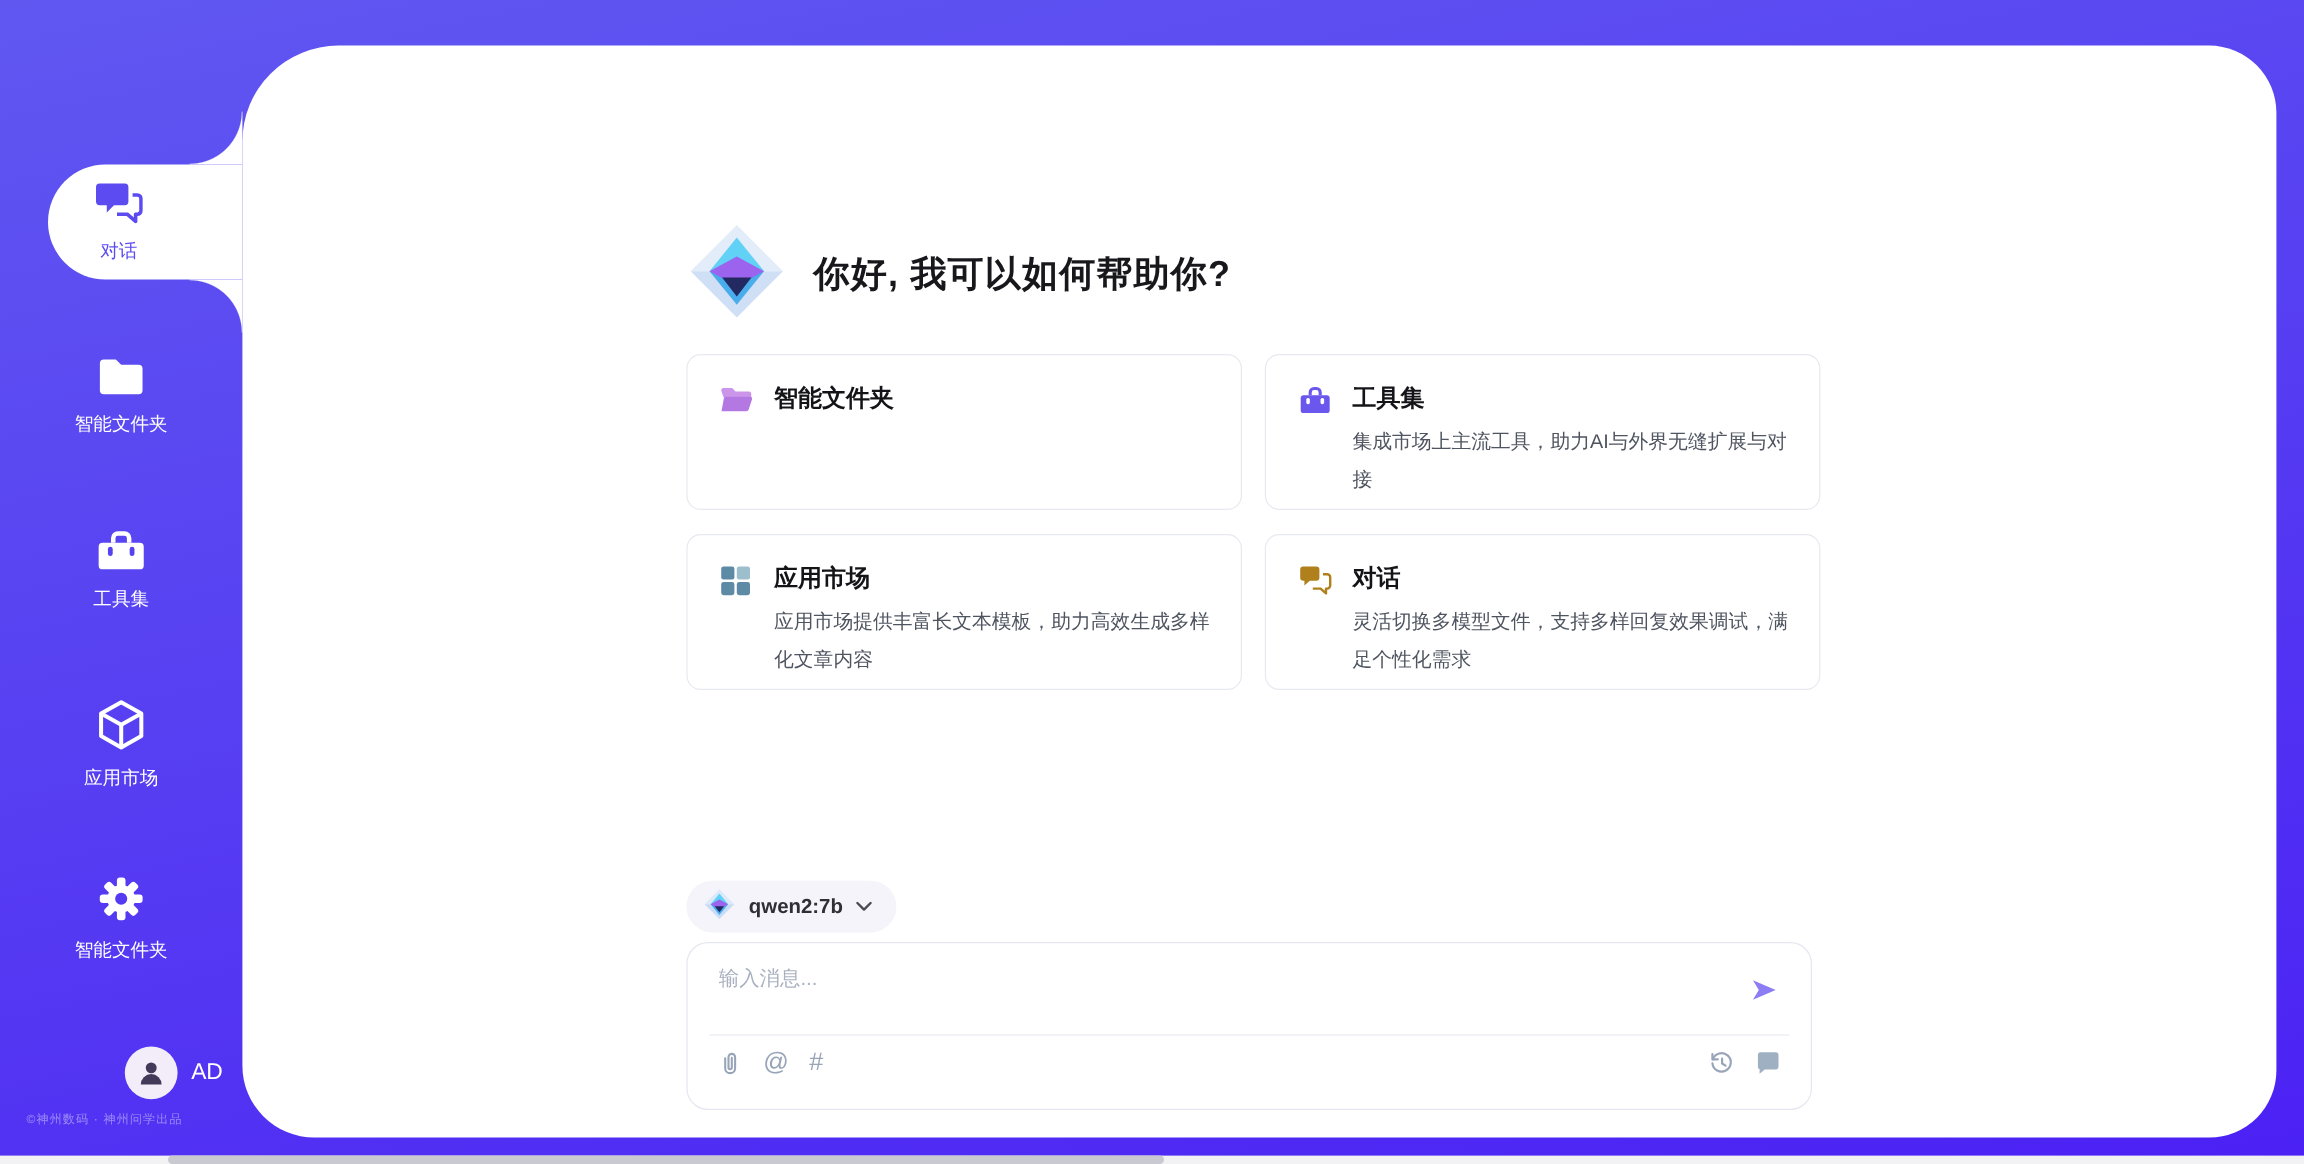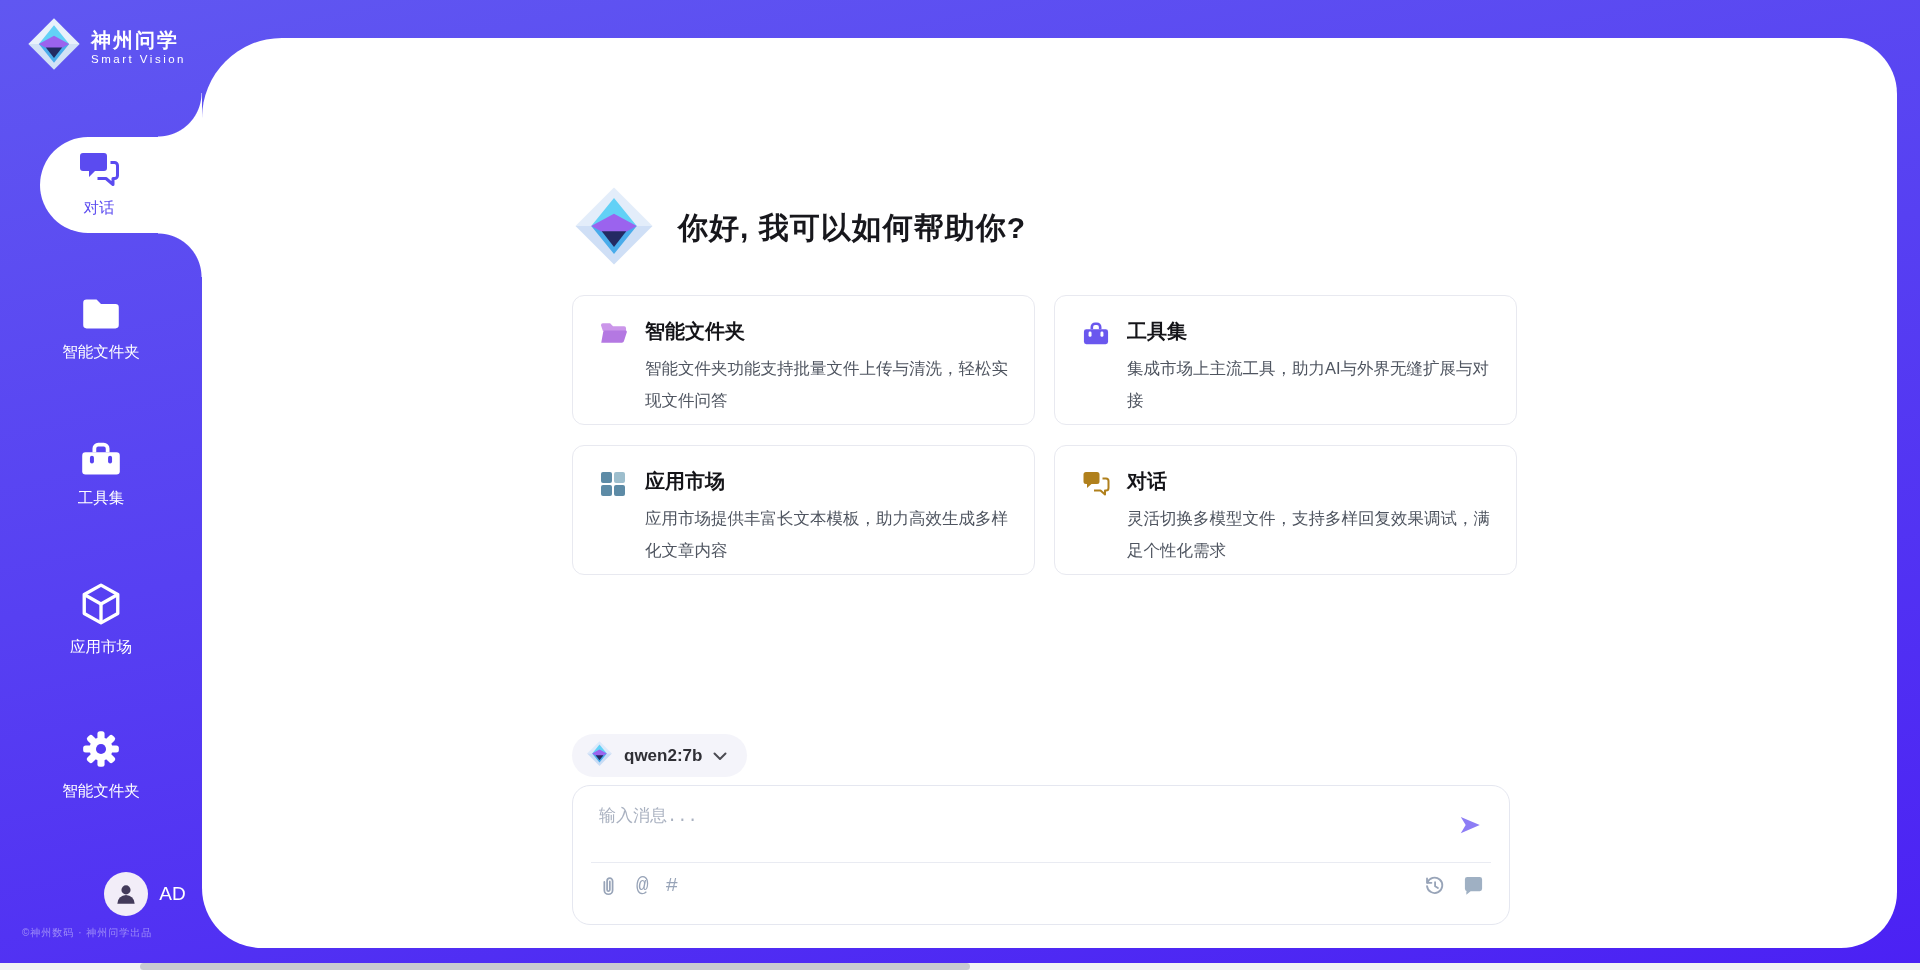--- a/index.html
+++ b/index.html
@@ -51,21 +51,21 @@
   .card-title { position:absolute; left:72px; top:22px; font-size:20px; font-weight:bold; color:#141418; }
   .card-desc { position:absolute; left:72px; top:56px; right:26px;
                font-size:16.5px; line-height:32px; color:#4f5560; }
 
   .model-pill { position:absolute; top:696px; left:0; height:43px; padding:0 20px 0 14px;
                 display:inline-flex; align-items:center; gap:11px;
                 background:#f4f4fa; border-radius:22px; cursor:pointer;font-weight:bold; }
   .model-name { font-size:17px; color:#2f2f35; }
 
   .composer { position:absolute; top:747px; left:0; width:938px; height:140px;
-              background:#fff; border:1px solid #e5e7f0; border-radius:18px;font-family:Liberation Mono, monospace; }
+              background:#fff; border:1px solid #e5e7f0; border-radius:18px; }
   .composer textarea { position:absolute; left:26px; top:18px; width:840px; height:50px;
               border:none; outline:none; resize:none; background:transparent;
               font-family:inherit; font-size:17px; color:#333; }
   .composer textarea::placeholder { color:#a9b1c0; }
   .composer-divider { position:absolute; left:18px; right:18px; top:76px; height:1px; background:#e9ebf2; }
   .tool-row-left { position:absolute; left:24px; top:88px; display:flex; align-items:center; gap:17px; }
   .tool-row-right { position:absolute; right:24px; top:88px; display:flex; align-items:center; gap:16px; }
   .tool-glyph { font-size:21px; color:#98a4b8; line-height:24px; cursor:pointer; }
   .icon-btn { cursor:pointer; display:flex; }
   .send-btn { position:absolute; right:26px; top:26px; cursor:pointer; }
@@ -74,36 +74,20 @@
   .page-scrollbar .thumb { position:absolute; left:140px; top:0; width:830px; height:7px;
                            background:#c9cad1; border-radius:4px; }
 </style>
 </head>
 <body>
 
 <div class="app">
 
   <aside class="sidebar">
 
-    <div class="brand">
-      <span>
-        <svg width="56" height="56" viewBox="0 0 48 48">
-          <path d="M24 2 46 24 24 24 2 24Z" fill="#e8f1fb"></path>
-          <path d="M2 24 46 24 24 46Z" fill="#d2e2f6"></path>
-          <path d="M24 8 37 24 11 24Z" fill="#62d1f6"></path>
-          <path d="M11 24 37 24 24 40Z" fill="#49aceb"></path>
-          <path d="M11 24 24 17 37 24 24 31Z" fill="#9b63ee"></path>
-          <path d="M17 27 31 27 24 36Z" fill="#232a62"></path>
-        </svg>
-      </span>
-      <span>
-        <div class="brand-cn">神州问学</div>
-        <div class="brand-en">Smart Vision</div>
-      </span>
-    </div>
 
     <div class="nav-item active ni-0">
       <span>
         <svg width="40" height="36" viewBox="0 0 40 36">
           <path fill="#5b4bf0" d="M4 2h21a3 3 0 0 1 3 3v12a3 3 0 0 1-3 3h-9l-6 6v-6H4a3 3 0 0 1-3-3V5a3 3 0 0 1 3-3z"></path>
           <path fill="none" stroke="#5b4bf0" stroke-width="3" stroke-linejoin="round" d="M31.5 11.5h4a3 3 0 0 1 3 3v10a3 3 0 0 1-3 3h-1.5v6l-7-6h-8.5"></path>
         </svg>
       </span>
       <span class="nav-label">对话</span>
     </div>
@@ -199,21 +183,20 @@
       <div class="cards">
 
         <div class="card">
           <span class="card-icon">
             <svg width="27" height="24" viewBox="0 0 28 24">
               <path fill="#cb96ea" d="M1 4a2 2 0 0 1 2-2h7.5l3 3H25a2 2 0 0 1 2 2v3H3z"></path>
               <path fill="#b478e2" d="M4.6 9.5h21.6a1.6 1.6 0 0 1 1.5 2.1l-2.9 8.9a2.2 2.2 0 0 1-2.1 1.5H1.3l2-11a1.7 1.7 0 0 1 1.3-1.5z"></path>
             </svg>
           </span>
           <div class="card-title">智能文件夹</div>
-          <div class="card-desc">智能文件夹功能支持批量文件上传与清洗，轻松实现文件问答</div>
         </div>
 
         <div class="card">
           <span class="card-icon">
             <svg width="28" height="26" viewBox="0 0 30 28">
               <path d="M10.5 9V6.5A3.5 3.5 0 0 1 14 3h2a3.5 3.5 0 0 1 3.5 3.5V9" fill="none" stroke="#6a57ee" stroke-width="2.8"></path>
               <rect x="2" y="9" width="26" height="16" rx="2.6" fill="#6a57ee"></rect>
               <rect x="7" y="11.4" width="3.2" height="5.6" rx="1.5" fill="#fff"></rect>
               <rect x="19.8" y="11.4" width="3.2" height="5.6" rx="1.5" fill="#fff"></rect>
             </svg>

